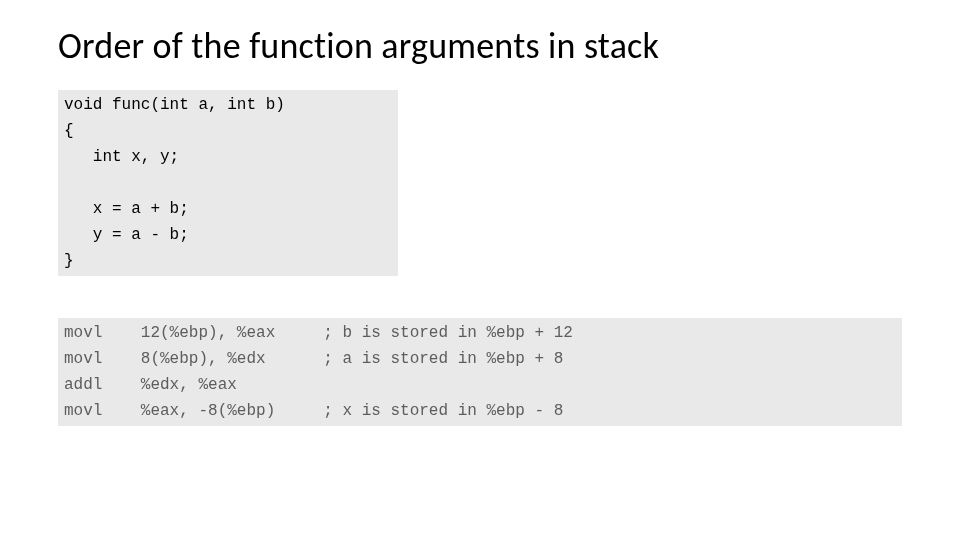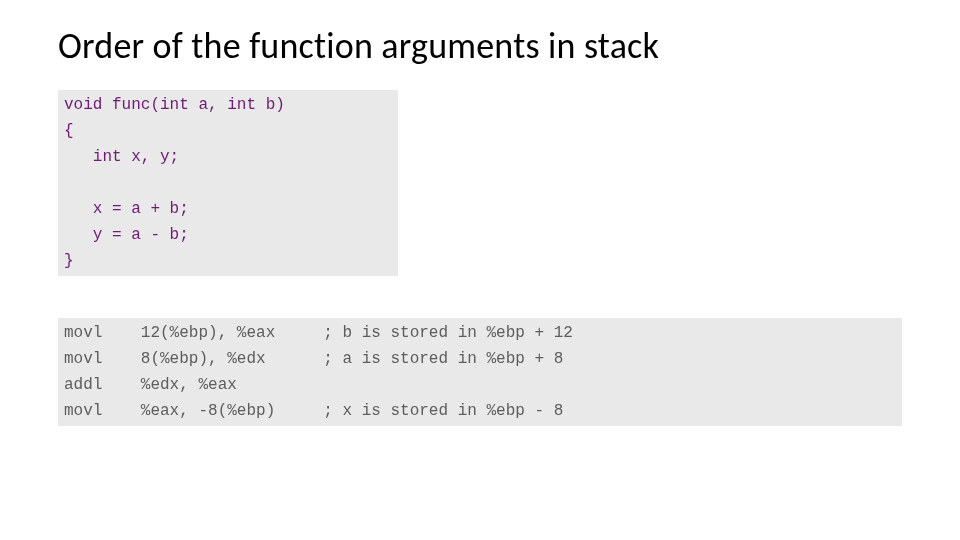--- a/index.html
+++ b/index.html
@@ -20,21 +20,21 @@
     letter-spacing: 0.2px;
     margin-bottom: 22px;
   }
   .code-block-1 {
     background: #e9e9e9;
     padding: 2px 6px 2px 6px;
     width: 340px;
     font-family: "Courier New", Courier, monospace;
     font-size: 16px;
     line-height: 26px;
-    color: #701a75;
+    color: #000000;
     white-space: pre;
     margin-bottom: 42px;
   }
   .code-block-2 {
     background: #e9e9e9;
     padding: 2px 6px 2px 6px;
     width: 844px;
     font-family: Liberation Mono, monospace;
     font-size: 16px;
     line-height: 26px;

